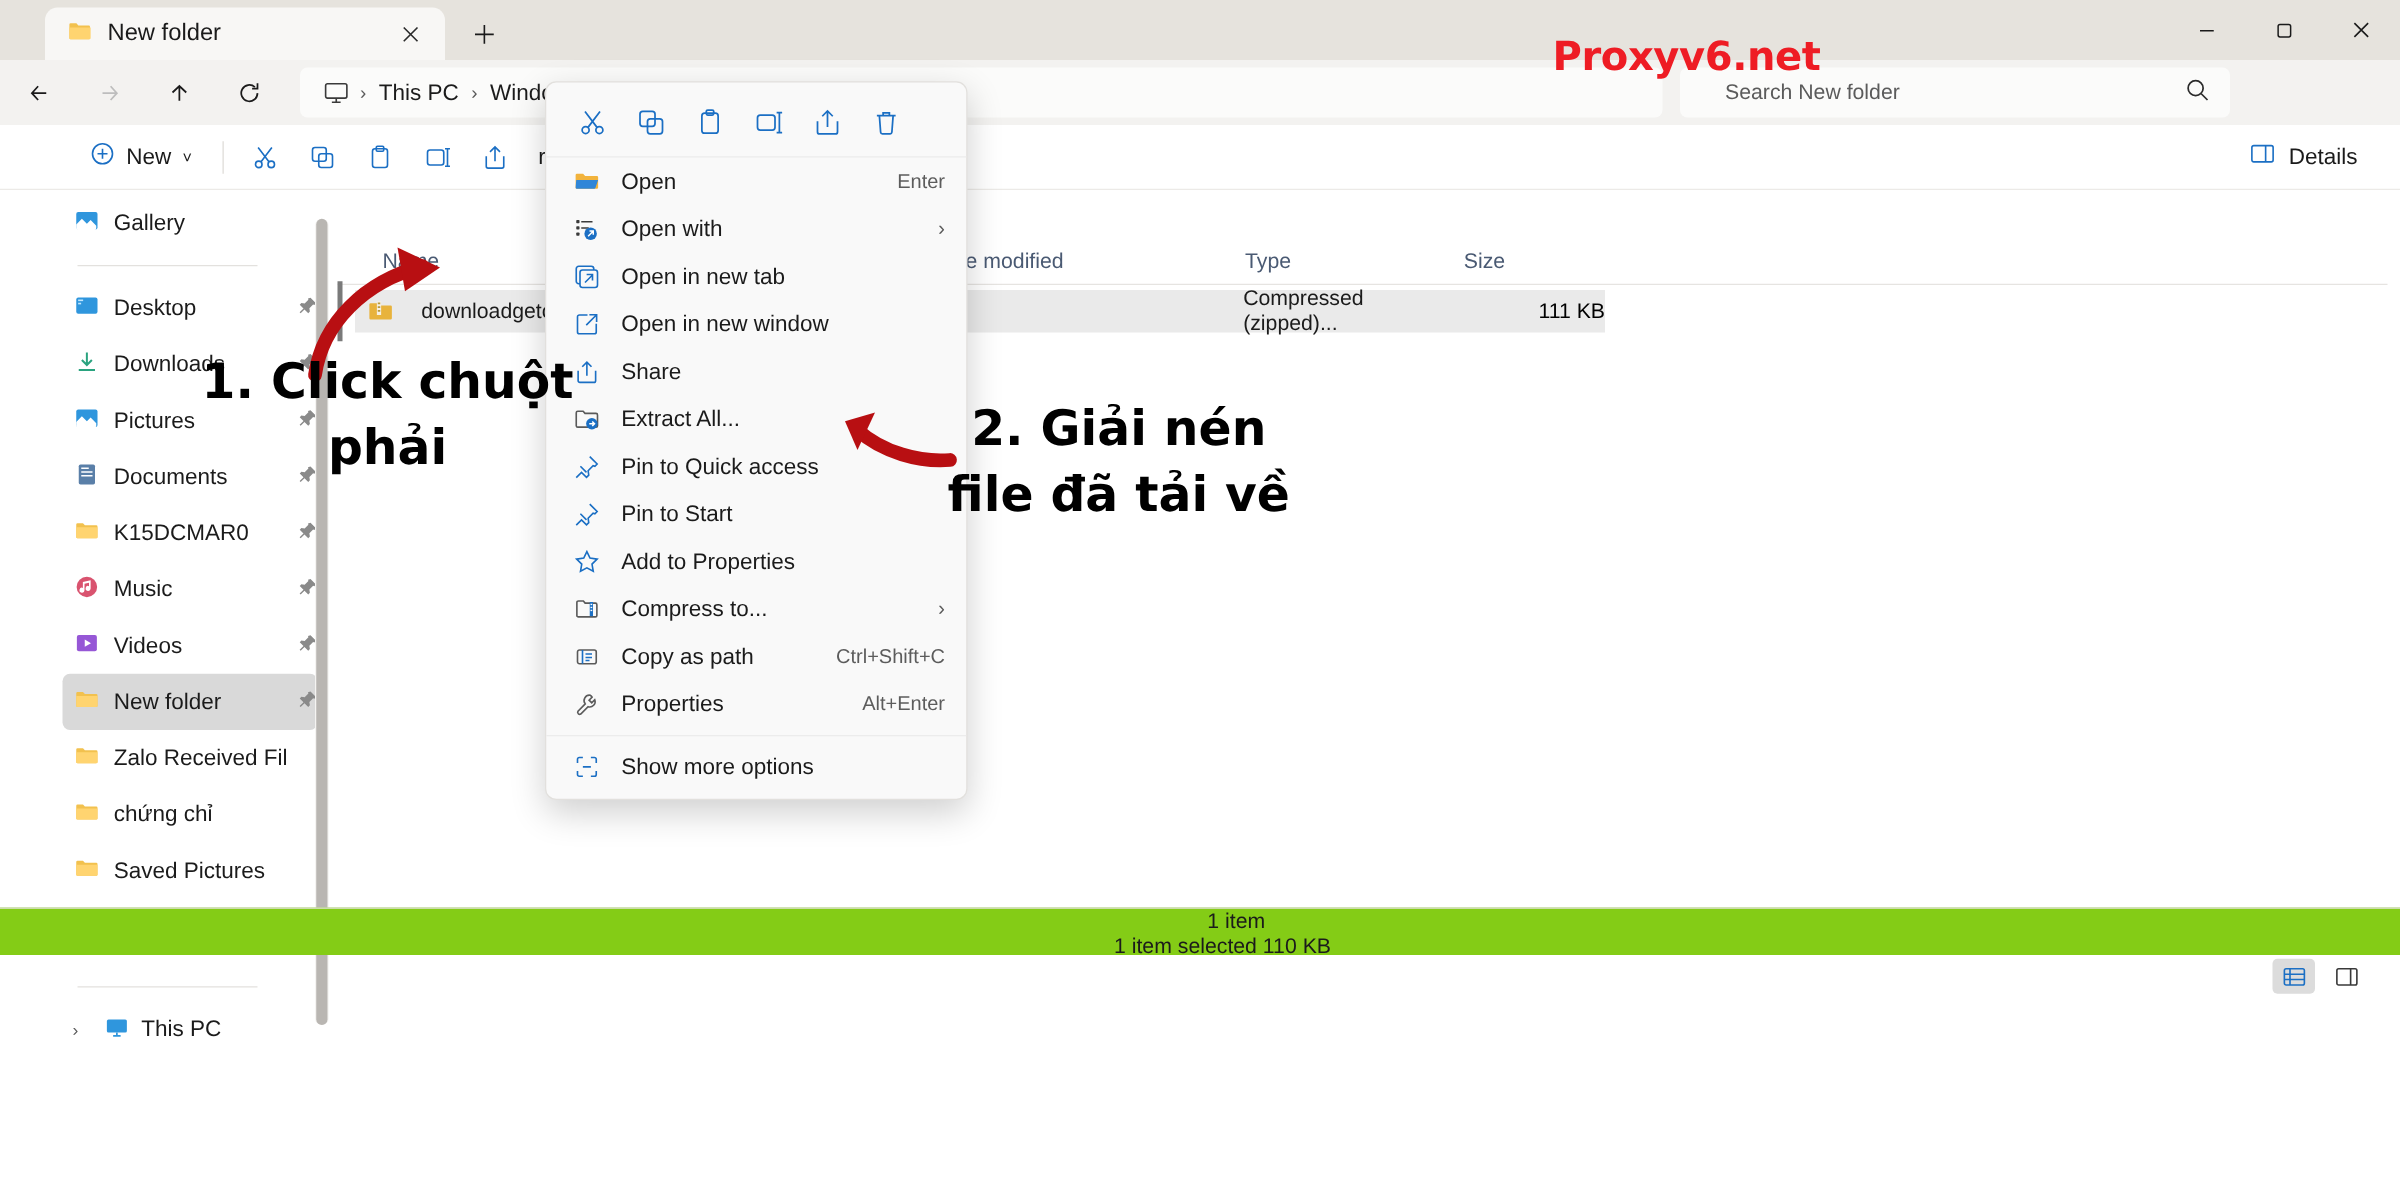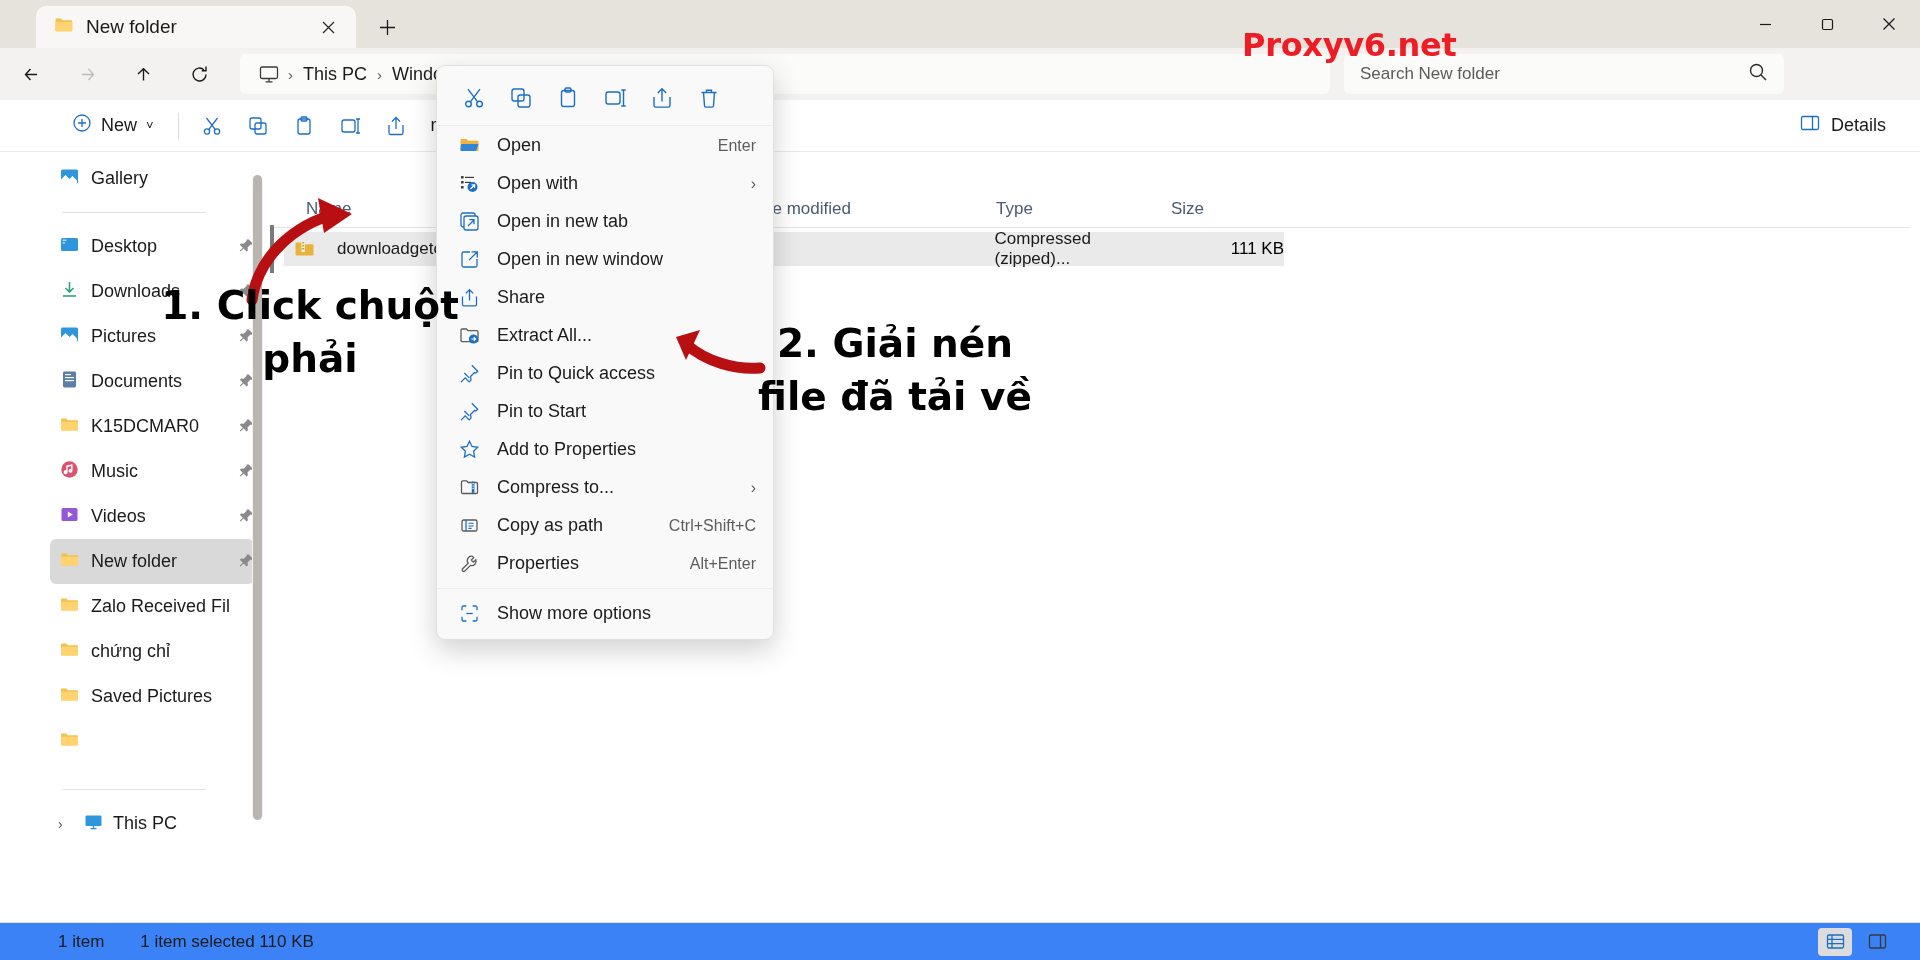--- a/index.html
+++ b/index.html
@@ -4,21 +4,21 @@
 <style>
   * { box-sizing: border-box; margin: 0; padding: 0; }
   html, body {
     width: 1920px; height: 960px;
     font-family: "Liberation Sans", sans-serif;
     overflow: hidden;
     background: #ffffff;
   }
   #app {
     position: relative;
-    width: 1920px; height: 960px;
+    width: 1920px; height: 764px;
     background: #ffffff;
   }
 
   
   .titlebar {
     position: absolute; left: 0; top: 0; width: 1920px; height: 48px;
     background: #e6e3dd;
   }
   .tabstrip {
     position: absolute; left: 36px; top: 0; height: 48px;
@@ -74,21 +74,21 @@
     white-space: nowrap;
   }
   .sep { color: #5a5a5a; font-size: 15px; padding: 0 2px; }
   .searchbox {
     margin-left: 14px; height: 40px; width: 440px;
     background: #fbfbfa; border-radius: 6px;
     display: flex; align-items: center; padding: 0 16px;
   }
   .searchbox input {
     border: 0; outline: 0; background: transparent; flex: 1;
-    font-family: inherit; font-size: 17px; color: #2b2b2b;
+    font-family: inherit; font-size: 17px; color: #2b2b2b; margin-left: 20px;
   }
   .searchbox input::placeholder { color: #5b5b5b; }
 
   
   .cmdbar {
     position: absolute; left: 0; top: 100px; width: 1920px; height: 52px;
     background: #ffffff;
     display: flex; align-items: center;
     border-bottom: 1px solid #eceae7;
   }
@@ -174,22 +174,22 @@
     width: 120px; font-size: 17px; color: #000000; text-align: right;
   }
   .row-sel-bar {
     position: absolute; left: 270px; top: 225px; width: 4px; height: 48px;
     background: #7a7a7a;
   }
 
   
   .statusbar {
     position: absolute; left: 0; bottom: 0; width: 1920px; height: 38px;
-    background: #3b82f6; border-top: 1px solid #e2e0dd;
-    display: flex; align-items: center;
+    background: #84cc16; border-top: 1px solid #e2e0dd;
+    display: flex; align-items: center; flex-direction: column;
   }
   .st-text { font-size: 17px; color: #1b1b1b; margin-left: 58px; }
   .st-text.second { margin-left: 36px; }
   .viewtoggle { margin-left: auto; margin-right: 26px; display: flex; gap: 8px; }
   .vt {
     width: 34px; height: 28px; border-radius: 4px;
     display: flex; align-items: center; justify-content: center; cursor: pointer;
   }
   .vt.active { background: #dcdcdc; }
 

